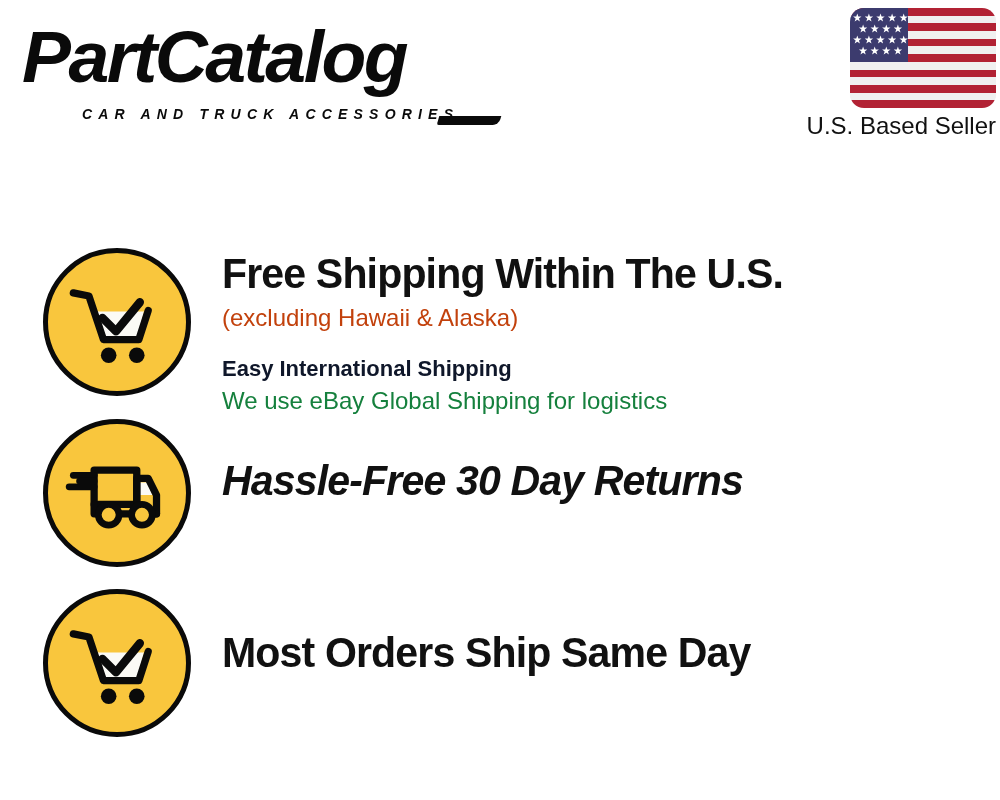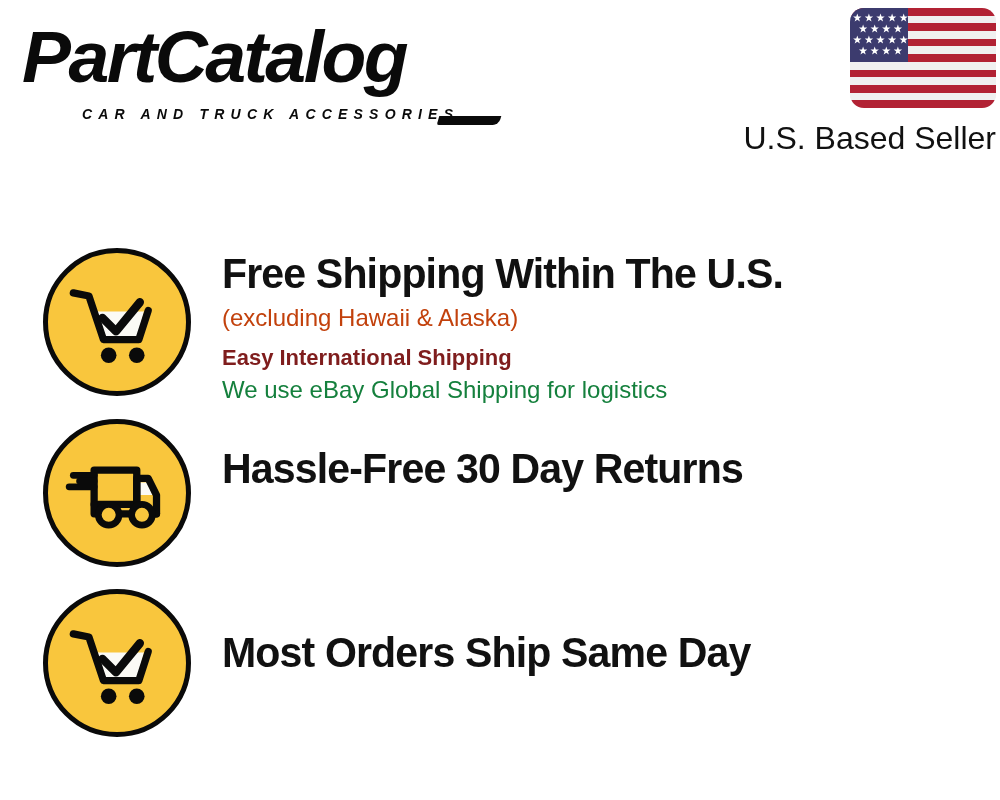--- a/index.html
+++ b/index.html
@@ -108,24 +108,24 @@
     background: #3c3b6e;
   }
   .flag .stars {
     position: absolute;
     left: 0; top: 0;
     width: 58.4px;
     height: 53.8px;
   }
   .seller-label {
     display: block;
-    margin-top: 12px;
+    margin-top: 0;
     font-family: "Liberation Sans", sans-serif;
     font-weight: normal;
-    font-size: 32px;
+    font-size: 24px;
     line-height: 36px;
     color: #111111;
     white-space: nowrap;
   }
 
   
   .benefits {
     position: absolute;
     left: 0;
     top: 240px;
@@ -160,21 +160,21 @@
     height: 104px;
   }
 
   .benefit-text {
     position: absolute;
     left: 222px;
     top: 0;
     width: 740px;
   }
   .benefit.row-0 .benefit-text { top: 0px; }
-  .benefit.row-1 .benefit-text { top: 24px; }
+  .benefit.row-1 .benefit-text { top: 36px; font-style: italic; }
   .benefit.row-2 .benefit-text { top: 38px; }
 
   .headline {
     font-family: "Liberation Sans", sans-serif;
     font-weight: bold;
     font-size: 43px;
     line-height: 50px;
     letter-spacing: -0.9px;
     color: #111111;
     white-space: nowrap;
@@ -188,23 +188,23 @@
     line-height: 32px;
     color: #c2410c;
     white-space: nowrap;
     margin-top: 4px;
   }
   .subline-strong {
     font-family: "Liberation Sans", sans-serif;
     font-weight: bold;
     font-size: 22px;
     line-height: 30px;
-    color: #7f1d1d;
-    white-space: nowrap;
-    margin-top: 9px;
+    color: #0f172a;
+    white-space: nowrap;
+    margin-top: 20px;
   }
   .subline-plain {
     font-family: "Liberation Sans", sans-serif;
     font-weight: normal;
     font-size: 24px;
     line-height: 31px;
     color: #15803d;
     white-space: nowrap;
     margin-top: 1px;
   }

